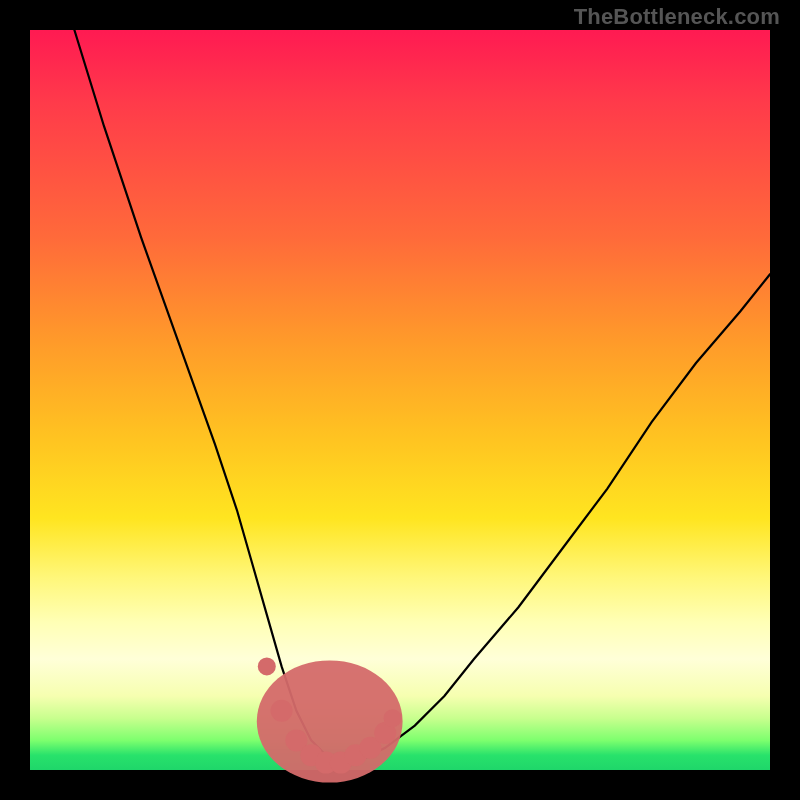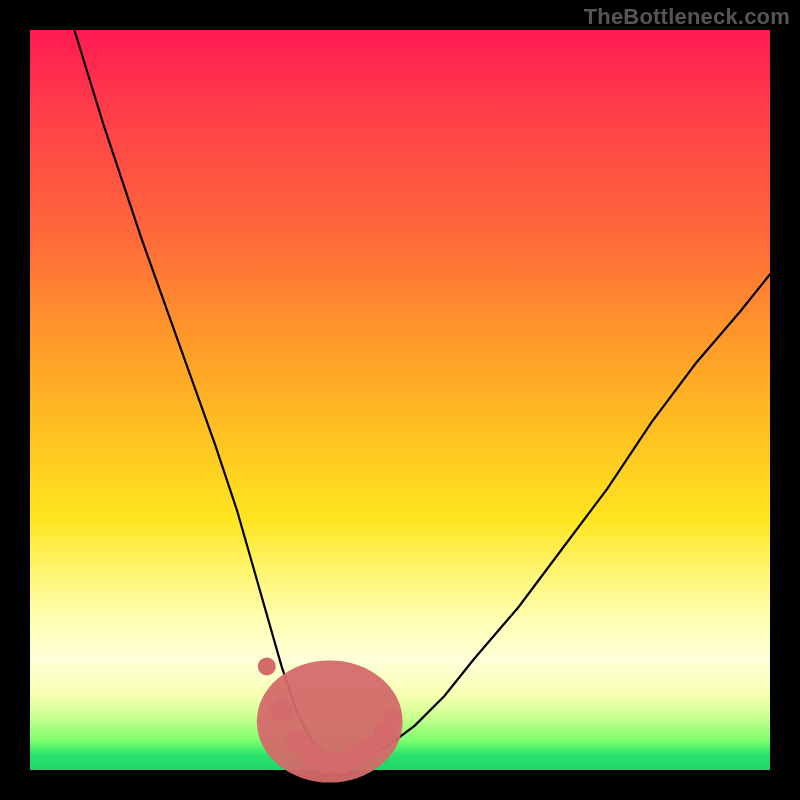--- a/index.html
+++ b/index.html
@@ -12,21 +12,21 @@
     overflow: hidden;
   }
   .stage {
     position: relative;
     width: 800px;
     height: 800px;
   }
   .watermark {
     position: absolute;
     top: 4px;
-    right: 10px;
+    right: 20px;
     color: #555;
     font-size: 22px;
     font-weight: 600;
     letter-spacing: 0.2px;
     z-index: 10;
     margin-left: 47px;
   }
   .plot-outer {
     position: absolute;
     left: 30px;

